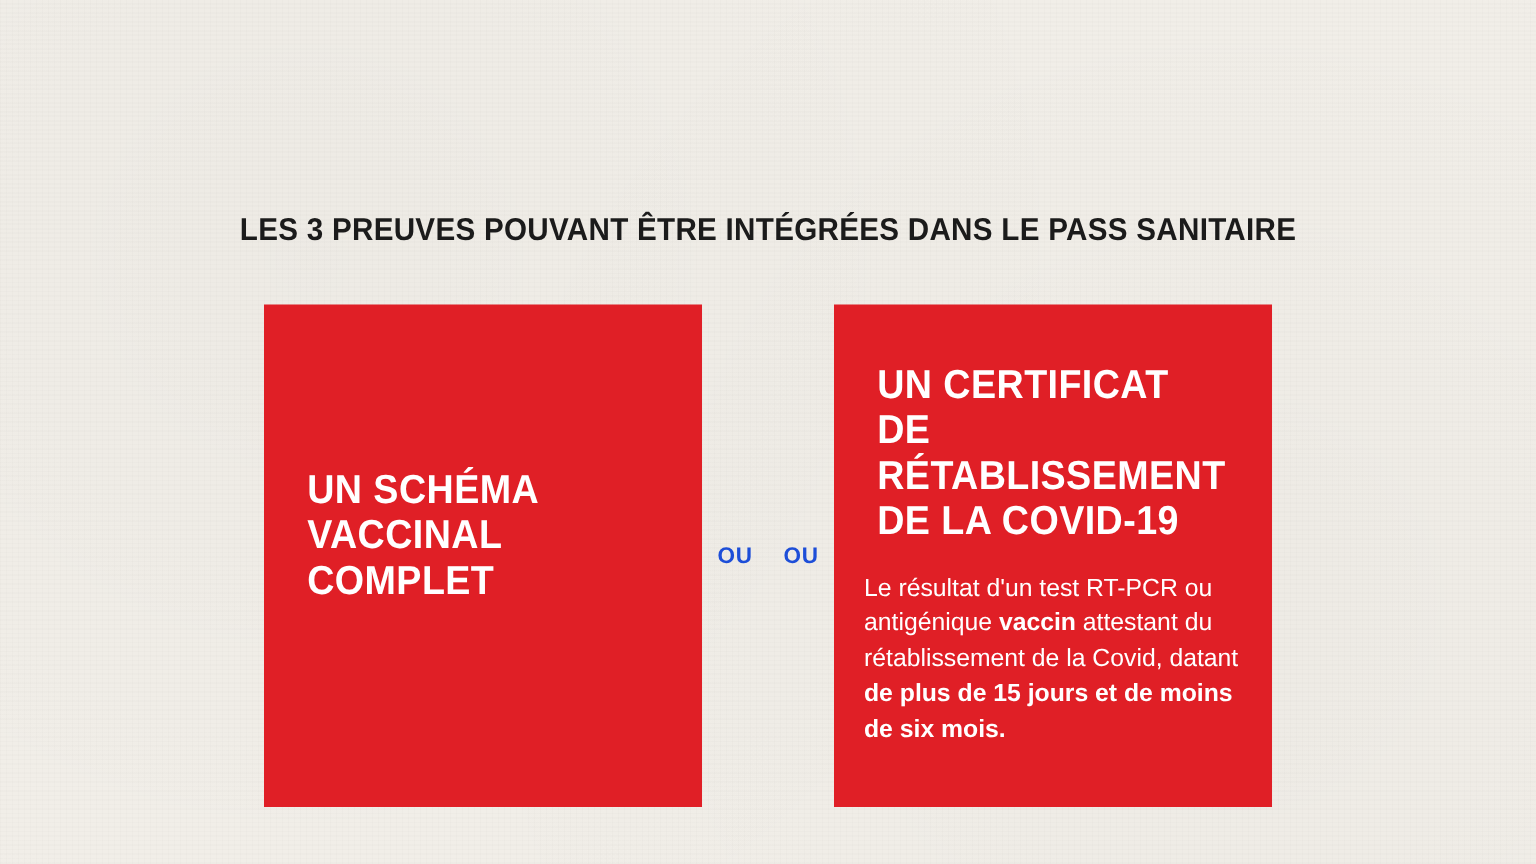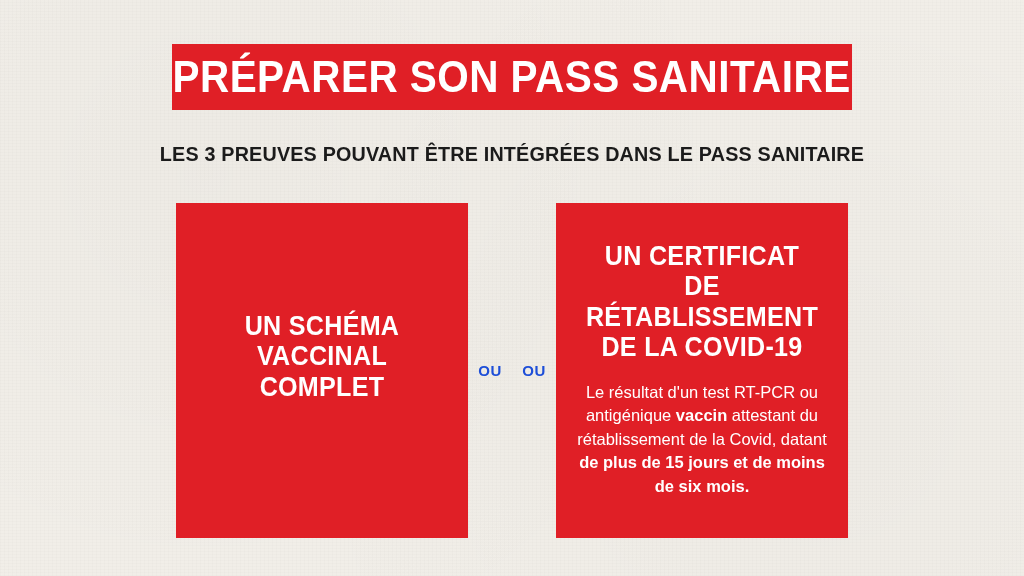--- a/index.html
+++ b/index.html
@@ -84,21 +84,21 @@
     width: 292px;
     height: 335px;
     background: #e01f26;
     color: #ffffff;
     box-sizing: border-box;
     padding: 18px 20px 20px 20px;
     display: flex;
     flex-direction: column;
     align-items: center;
     justify-content: center;
-    text-align: center;
+    text-align: left;
   }
   .card-heading {
     font-family: "Liberation Sans", sans-serif;
     font-weight: bold;
     font-size: 27px;
     line-height: 1.13;
     text-transform: uppercase;
     letter-spacing: 0.3px;
     transform: scaleX(0.93);
     margin-bottom: 22px;
@@ -135,23 +135,20 @@
     text-transform: uppercase;
     letter-spacing: 0.5px;
   }
 </style>
 </head>
 <body>
 
 <div class="page">
   <div class="paper-texture"></div>
 
-  <div class="title-banner">
-    <div class="title-text">PRÉPARER SON PASS SANITAIRE</div>
-  </div>
 
   <div class="subtitle">LES 3 PREUVES POUVANT ÊTRE INTÉGRÉES DANS LE PASS SANITAIRE</div>
 
   <div class="cards">
 
     <div class="card c1">
       <div class="card-heading">
         <div>UN SCHÉMA</div>
         <div>VACCINAL COMPLET</div>
       </div>

